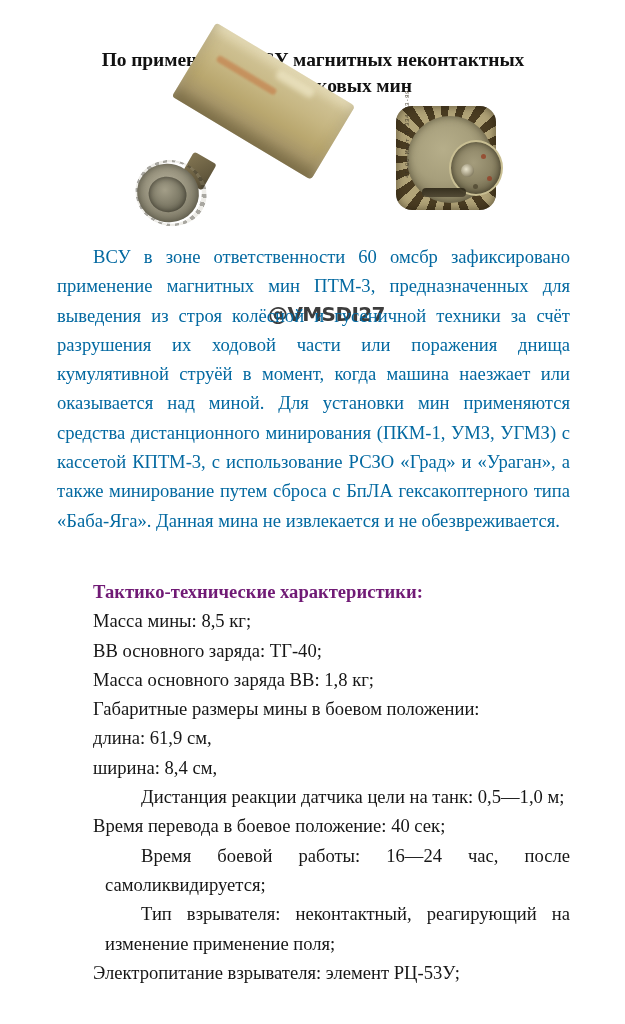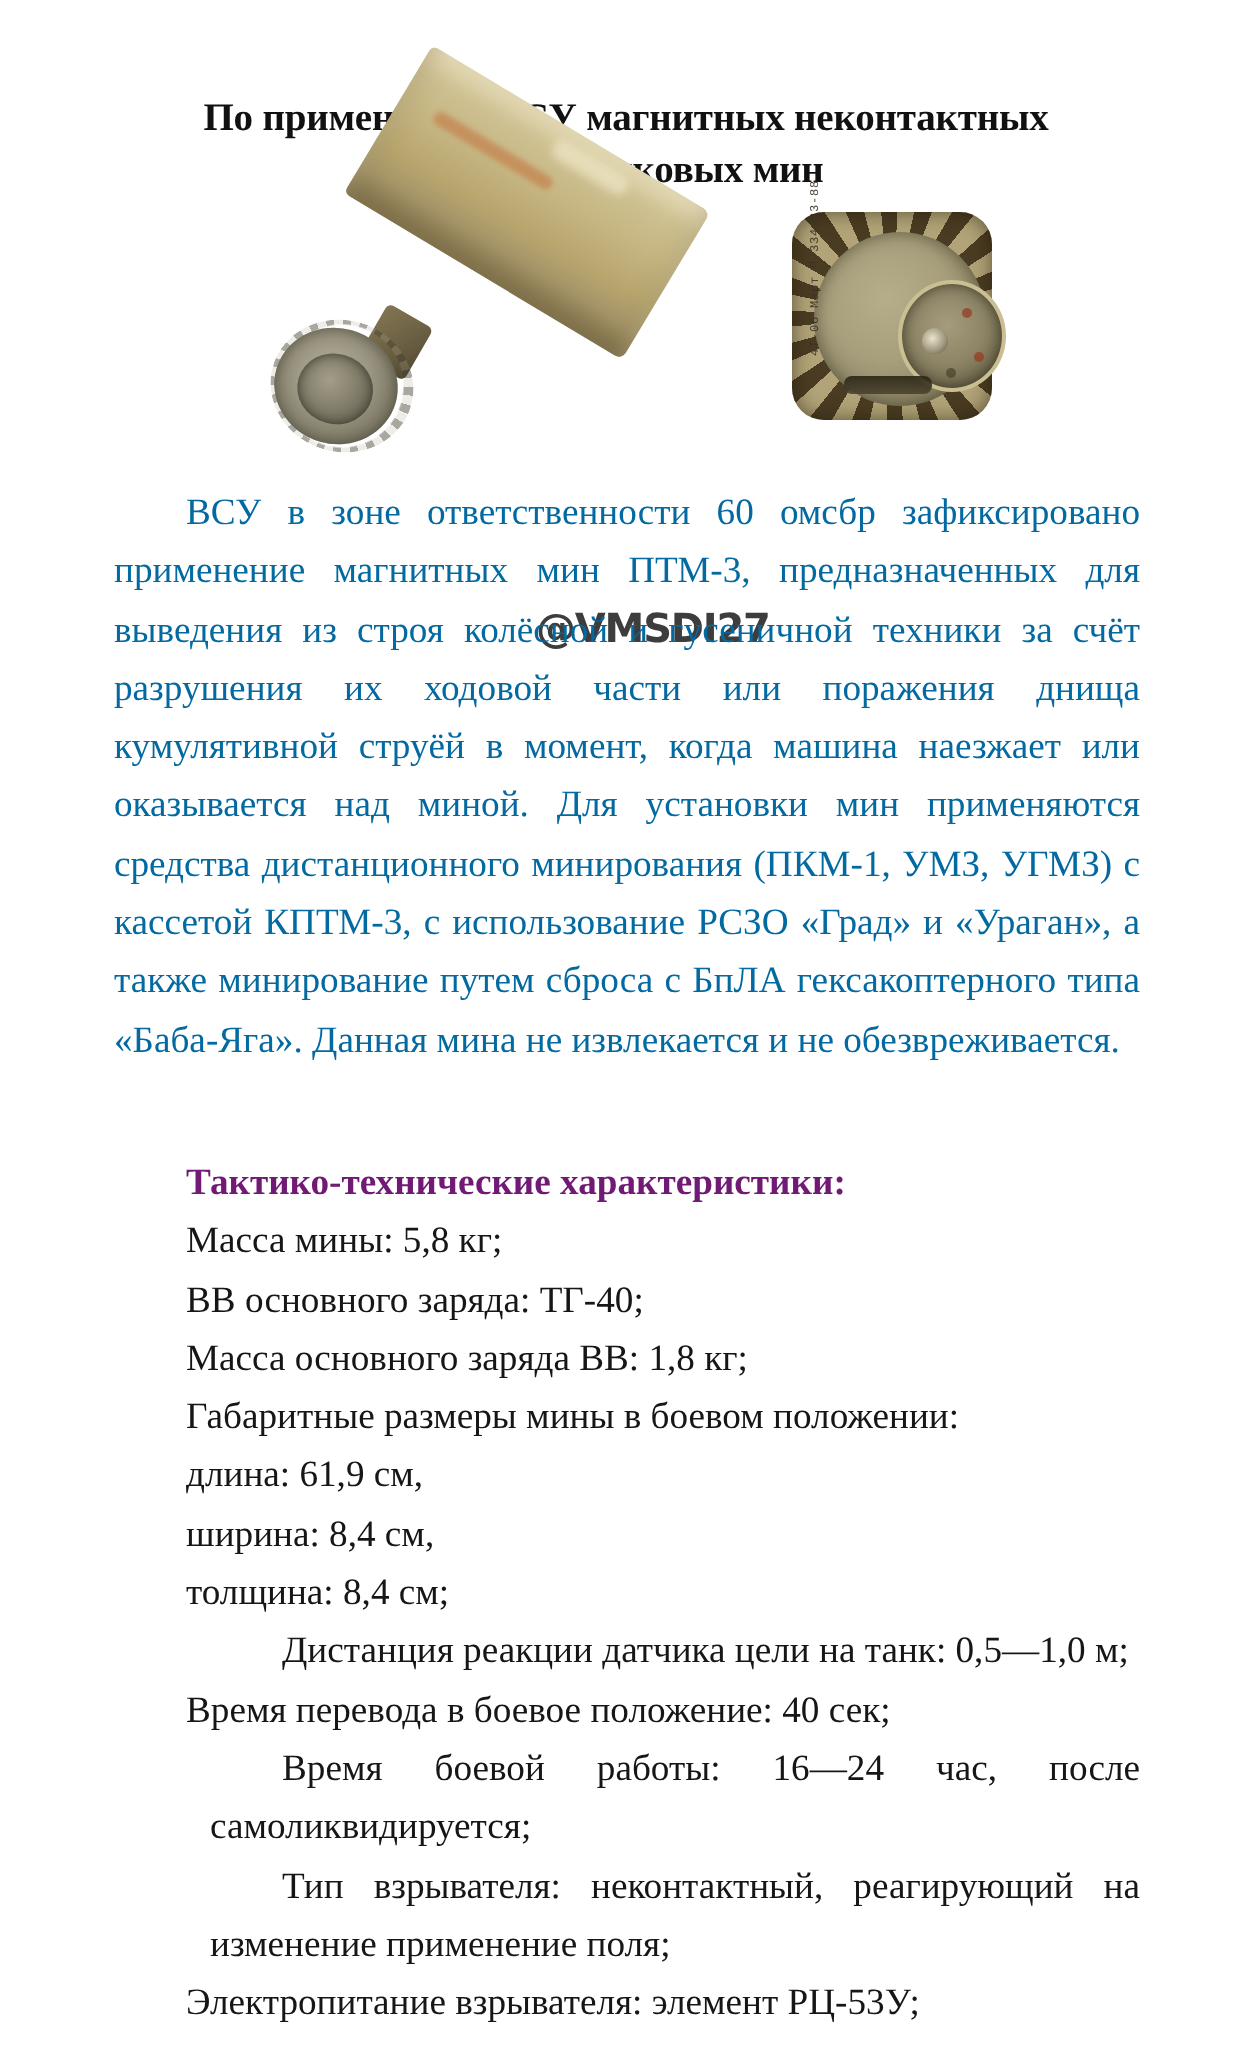--- a/index.html
+++ b/index.html
@@ -329,27 +329,26 @@
     <div class="watermark">@VMSDI27</div>
   </div>
 
   <div class="body-block">
     <p class="para">ВСУ в зоне ответственности 60 омсбр зафиксировано применение магнитных мин ПТМ-3, предназначенных для выведения из строя колёсной и гусеничной техники за счёт разрушения их ходовой части или поражения днища кумулятивной струёй в момент, когда машина наезжает или оказывается над миной. Для установки мин применяются средства дистанционного минирования (ПКМ-1, УМЗ, УГМЗ) с кассетой КПТМ-3, с использование РСЗО «Град» и «Ураган», а также минирование путем сброса с БпЛА гексакоптерного типа «Баба-Яга». Данная мина не извлекается и не обезвреживается.</p>
   </div>
 
   <div class="specs-block">
     <p class="specs-heading">Тактико-технические характеристики:</p>
 
-    <p class="spec-line indent">Масса мины: 5,8 кг;</p>
+    <p class="spec-line indent">Масса мины: 8,5 кг;</p>
     <p class="spec-line indent">ВВ основного заряда: ТГ-40;</p>
     <p class="spec-line indent">Масса основного заряда ВВ: 1,8 кг;</p>
     <p class="spec-line indent">Габаритные размеры мины в боевом положении:</p>
     <p class="spec-line indent">длина: 61,9 см,</p>
     <p class="spec-line indent">ширина: 8,4 см,</p>
-    <p class="spec-line indent">толщина: 8,4 см;</p>
     <p class="spec-line hang">Дистанция реакции датчика цели на танк: 0,5—1,0 м;</p>
     <p class="spec-line indent">Время перевода в боевое положение: 40 сек;</p>
     <p class="spec-line hang">Время боевой работы: 16—24 час, после самоликвидируется;</p>
     <p class="spec-line hang">Тип взрывателя: неконтактный, реагирующий на изменение применение поля;</p>
     <p class="spec-line indent">Электропитание взрывателя: элемент РЦ-53У;</p>
   </div>
 
 </div>
 
 </body></html>

